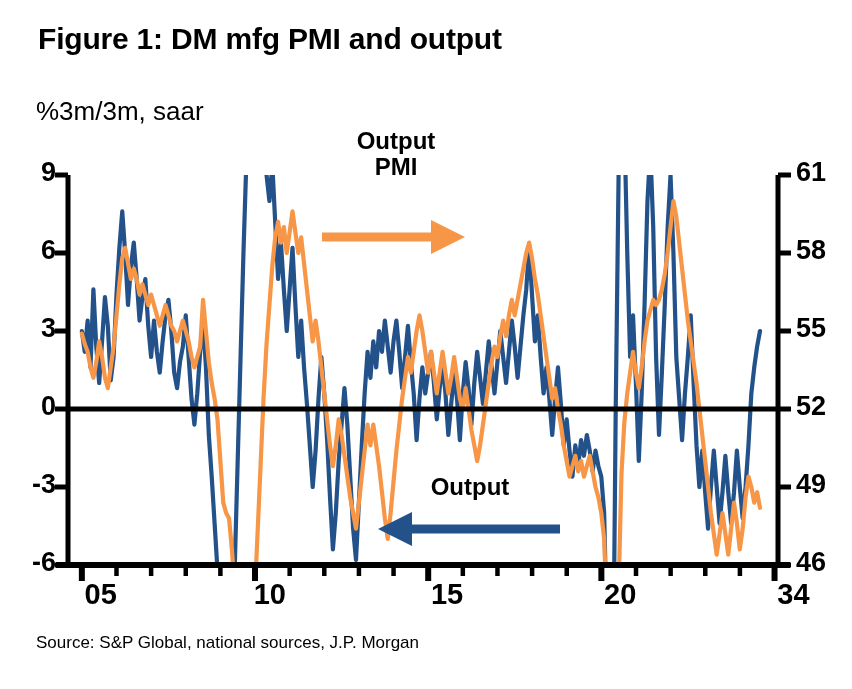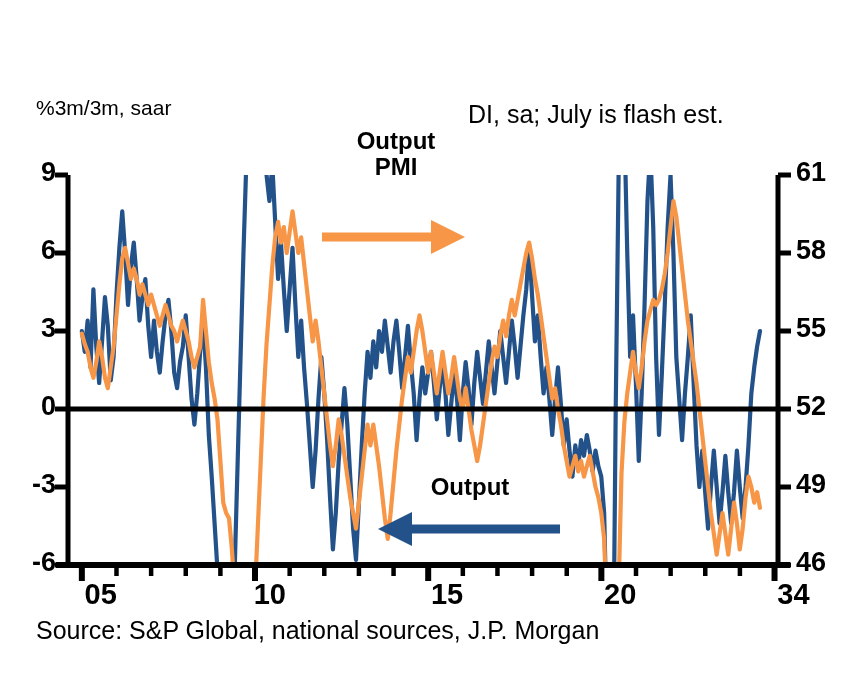--- a/index.html
+++ b/index.html
@@ -2,46 +2,46 @@
 <html><head>
 <meta charset="utf-8">
 <style>
   html,body{margin:0;padding:0;background:#ffffff;}
   body{width:852px;height:689px;overflow:hidden;
        font-family:"Liberation Sans",sans-serif;color:#000;}
   #fig{position:relative;width:852px;height:689px;}
 
   .ttl{position:absolute;left:38px;top:22px;font-size:30px;font-weight:bold;
        letter-spacing:-0.2px;white-space:nowrap;}
-  .unitL{position:absolute;left:36px;top:96px;font-size:21px;white-space:nowrap;}
+  .unitL{position:absolute;left:36px;top:96px;font-size:26px;white-space:nowrap;}
   .unitR{position:absolute;left:468px;top:100px;font-size:25px;white-space:nowrap;}
 
   .annoPmi{position:absolute;left:326px;top:128px;width:140px;text-align:center;
            font-size:24px;font-weight:bold;line-height:1.08;}
   .annoOut{position:absolute;left:400px;top:473px;width:140px;text-align:center;
            font-size:24px;font-weight:bold;}
 
-  .src{position:absolute;left:36px;top:616px;font-size:25px;white-space:nowrap;text-align:right;}
+  .src{position:absolute;left:36px;top:633px;font-size:17px;white-space:nowrap;text-align:right;}
 
   svg.plot{position:absolute;left:0;top:0;}
 
   .ytickL{position:absolute;text-align:right;width:56px;font-size:27px;
           font-weight:bold;}
   .ytickR{position:absolute;text-align:left;width:60px;font-size:27px;
           font-weight:bold;}
   .xtick{position:absolute;text-align:right;width:70px;font-size:29px;
          font-weight:bold;}
 </style>
 </head>
 <body>
 
 <div id="fig">
 
+  <div class="ttl">Figure 1: DM mfg PMI and output</div>
   <div class="unitL">%3m/3m, saar</div>
-  <div class="unitR">DI, sa; July is flash est.</div>
 
   <div class="annoPmi">
     <div>Output</div>
     <div>PMI</div>
   </div>
 
   <div class="annoOut">
     <div>Output</div>
   </div>
 

